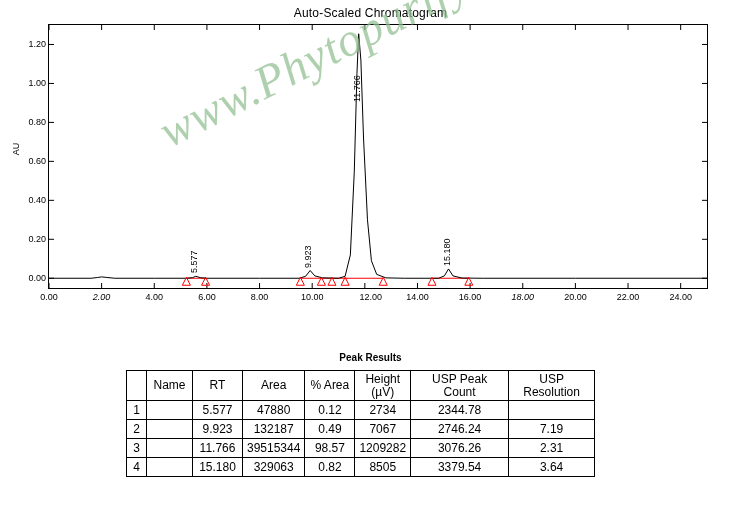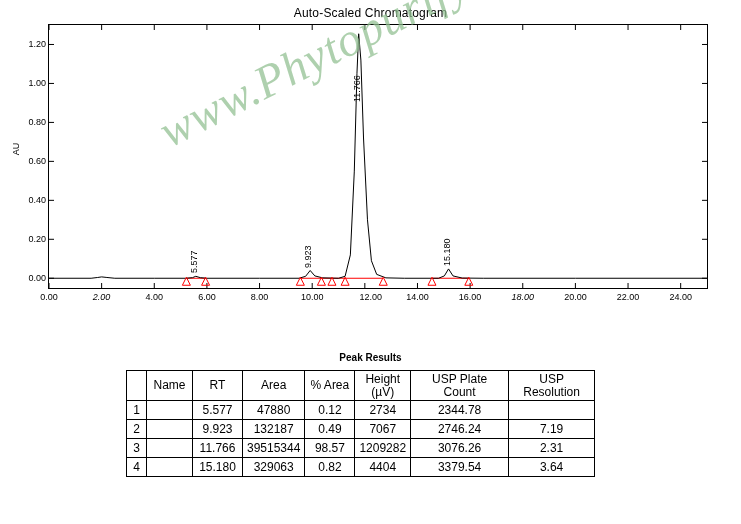--- a/index.html
+++ b/index.html
@@ -258,21 +258,21 @@
       <tr id="head-row">
           <td class="col-idx"></td>
           <td class="col-name">Name</td>
           <td class="col-rt">RT</td>
           <td class="col-area">Area</td>
           <td class="col-parea">% Area</td>
           <td class="col-height">
             <div>Height</div>
             <div>(µV)</div>
           </td>
-          <td class="col-plate">USP Plate Count</td>
+          <td class="col-plate">USP Peak Count</td>
           <td class="col-res">USP Resolution</td>
         </tr>
     </thead>
     <tbody id="body-rows">
         <tr>
           <td class="col-idx">1</td>
           <td class="col-name"></td>
           <td class="col-rt">5.577</td>
           <td class="col-area">47880</td>
           <td class="col-parea">0.12</td>
@@ -299,20 +299,20 @@
           <td class="col-height">1209282</td>
           <td class="col-plate">3076.26</td>
           <td class="col-res">2.31</td>
         </tr>
         <tr>
           <td class="col-idx">4</td>
           <td class="col-name"></td>
           <td class="col-rt">15.180</td>
           <td class="col-area">329063</td>
           <td class="col-parea">0.82</td>
-          <td class="col-height">4404</td>
+          <td class="col-height">8505</td>
           <td class="col-plate">3379.54</td>
           <td class="col-res">3.64</td>
         </tr>
       </tbody>
   </table>
 
 </div>
 
 </body></html>

